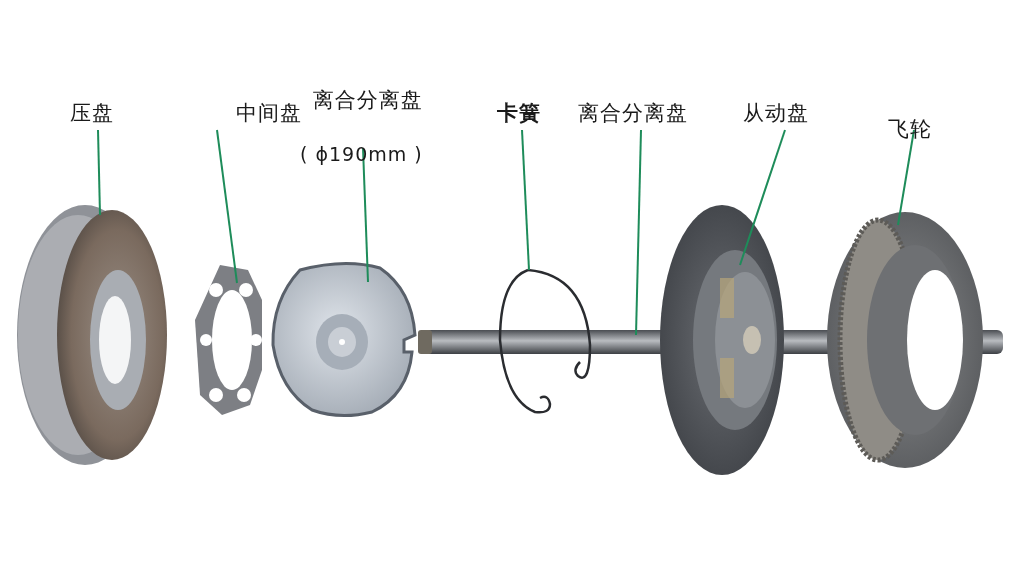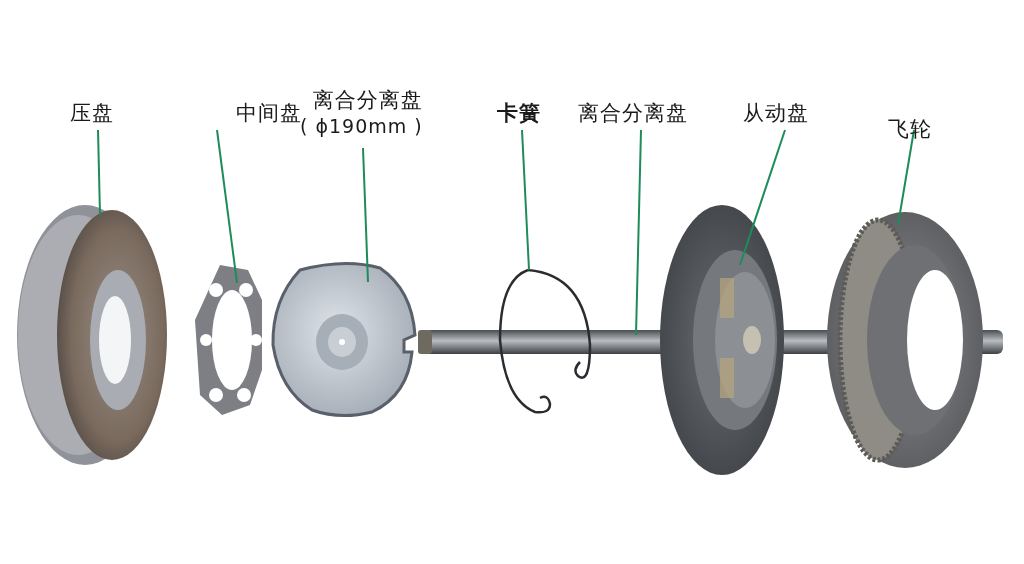--- a/index.html
+++ b/index.html
@@ -1,20 +1,20 @@
 <!DOCTYPE html>
 <html><head>
   <meta charset="utf-8">
   <style>
     html, body { margin:0; padding:0; }
     body { width:1024px; height:564px; background:#ffffff; position:relative; overflow:hidden;
            font-family:"DejaVu Sans","Liberation Sans",sans-serif; }
     .stage { position:absolute; left:0; top:0; width:1024px; height:512px; }
     .label { position:absolute; font-size:21px; color:#1a1a1a; white-space:nowrap; letter-spacing:1px; text-align:center; line-height:26px; }
-    .label .sub { display:block; font-size:19px; letter-spacing:1px; }
+    .label .sub { display:block; font-size:19px; letter-spacing:1px;margin-top:28px; }
     svg.art { position:absolute; left:0; top:0; }
   </style>
 </head>
 <body>
 
 <div class="stage">
 
   <svg class="art" width="1024" height="564" viewBox="0 0 1024 564">
     <defs>
       <linearGradient id="steel" x1="0" y1="0" x2="0" y2="1">

